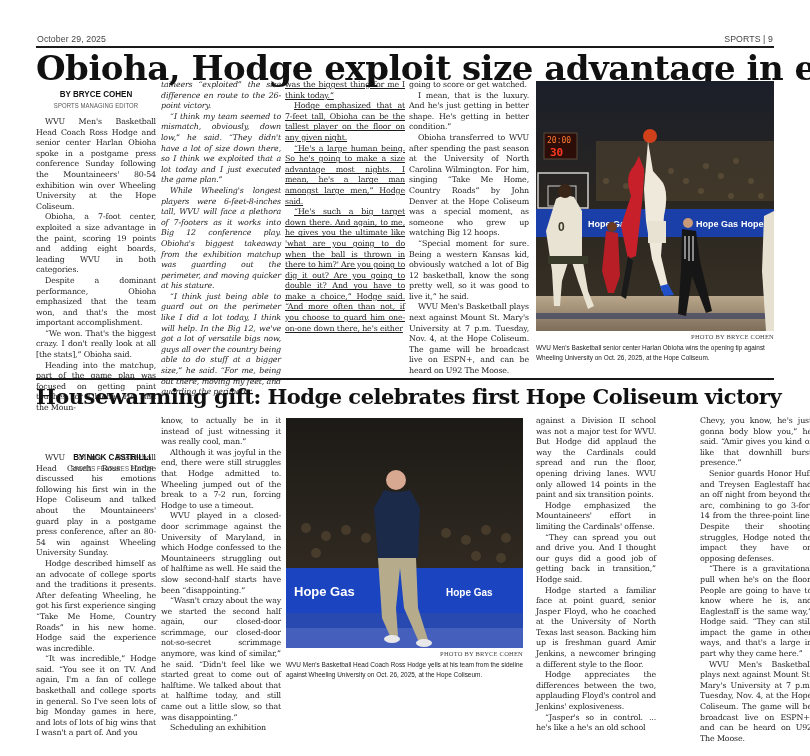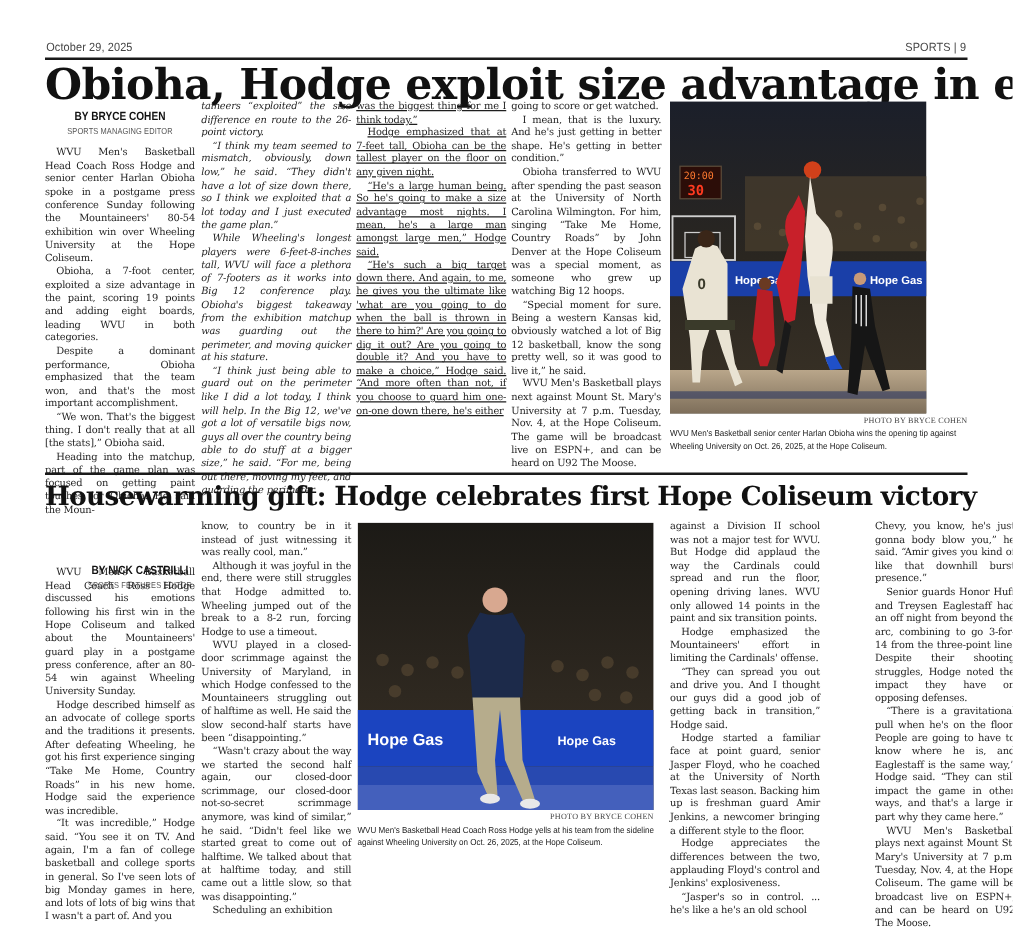--- a/index.html
+++ b/index.html
@@ -38,21 +38,21 @@
 
 <div class="byline" style="left:36px; top:88px;">
   <span class="name">BY BRYCE COHEN</span>
   <span class="title">SPORTS MANAGING EDITOR</span>
 </div>
 
 <div class="col" style="left:36px; top:117px;">
   <p>WVU Men's Basketball Head Coach Ross Hodge and senior center Harlan Obioha spoke in a postgame press conference Sunday following the Mountaineers' 80-54 exhibition win over Wheeling University at the Hope Coliseum.</p>
   <p>Obioha, a 7-foot center, exploited a size advantage in the paint, scoring 19 points and adding eight boards, leading WVU in both categories.</p>
   <p>Despite a dominant performance, Obioha emphasized that the team won, and that's the most important accomplishment.</p>
-  <p>“We won. That's the biggest thing. I don't really that at all [the stats],” Obioha said.</p>
+  <p>“We won. That's the biggest crazy. I don't really look at all [the stats],” Obioha said.</p>
   <p>Heading into the matchup, part of the game plan was focused on getting paint touches for Obioha. He said the Moun-</p>
 </div>
 
 <div class="col" style="left:161px; top:80px;font-style:italic;">
   <p class="noindent">taineers “exploited” the size difference en route to the 26-point victory.</p>
   <p>“I think my team seemed to mismatch, obviously, down low,” he said. “They didn't have a lot of size down there, so I think we exploited that a lot today and I just executed the game plan.”</p>
   <p>While Wheeling's longest players were 6-feet-8-inches tall, WVU will face a plethora of 7-footers as it works into Big 12 conference play. Obioha's biggest takeaway from the exhibition matchup was guarding out the perimeter, and moving quicker at his stature.</p>
   <p>“I think just being able to guard out on the perimeter like I did a lot today, I think will help. In the Big 12, we've got a lot of versatile bigs now, guys all over the country being able to do stuff at a bigger size,” he said. “For me, being out there, moving my feet, and guarding the perimeter</p>
 </div>
 
@@ -64,21 +64,21 @@
 </div>
 
 <div class="col" style="left:409px; top:80px;">
   <p class="noindent">going to score or get watched.</p>
   <p>I mean, that is the luxury. And he's just getting in better shape. He's getting in better condition.”</p>
   <p>Obioha transferred to WVU after spending the past season at the University of North Carolina Wilmington. For him, singing “Take Me Home, Country Roads” by John Denver at the Hope Coliseum was a special moment, as someone who grew up watching Big 12 hoops.</p>
   <p>“Special moment for sure. Being a western Kansas kid, obviously watched a lot of Big 12 basketball, know the song pretty well, so it was good to live it,” he said.</p>
   <p>WVU Men's Basketball plays next against Mount St. Mary's University at 7 p.m. Tuesday, Nov. 4, at the Hope Coliseum. The game will be broadcast live on ESPN+, and can be heard on U92 The Moose.</p>
 </div>
 
-<div class="photo" style="left:536px; top:81px; width:205px; height:250px;">
+<div class="photo" style="left:536px; top:81px; width:238px; height:250px;">
   <svg width="238" height="250" viewBox="0 0 238 250">
     <defs>
       <linearGradient id="arena" x1="0" y1="0" x2="0" y2="1">
         <stop offset="0" stop-color="#1b1f2a"></stop>
         <stop offset="0.5" stop-color="#2a2620"></stop>
         <stop offset="1" stop-color="#3a3226"></stop>
       </linearGradient>
       <linearGradient id="floor1" x1="0" y1="0" x2="0" y2="1">
         <stop offset="0" stop-color="#b9a68a"></stop>
         <stop offset="1" stop-color="#7d6e5a"></stop>
@@ -159,22 +159,22 @@
   <span class="title">SPORTS FEATURES EDITOR</span>
 </div>
 
 <div class="col" style="left:36px; top:453px;">
   <p>WVU Men's Basketball Head Coach Ross Hodge discussed his emotions following his first win in the Hope Coliseum and talked about the Mountaineers' guard play in a postgame press conference, after an 80-54 win against Wheeling University Sunday.</p>
   <p>Hodge described himself as an advocate of college sports and the traditions it presents. After defeating Wheeling, he got his first experience singing “Take Me Home, Country Roads” in his new home. Hodge said the experience was incredible.</p>
   <p>“It was incredible,” Hodge said. “You see it on TV. And again, I'm a fan of college basketball and college sports in general. So I've seen lots of big Monday games in here, and lots of lots of big wins that I wasn't a part of. And you</p>
 </div>
 
 <div class="col" style="left:161px; top:416px;">
-  <p class="noindent">know, to country be in it instead of just witnessing it was really cool, man.”</p>
-  <p>Although it was joyful in the end, there were still struggles that Hodge admitted to. Wheeling jumped out of the break to a 8-2 run, forcing Hodge to use a timeout.</p>
+  <p class="noindent">know, to actually be in it instead of just witnessing it was really cool, man.”</p>
+  <p>Although it was joyful in the end, there were still struggles that Hodge admitted to. Wheeling jumped out of the break to a 7-2 run, forcing Hodge to use a timeout.</p>
   <p>WVU played in a closed-door scrimmage against the University of Maryland, in which Hodge confessed to the Mountaineers struggling out of halftime as well. He said the slow second-half starts have been “disappointing.”</p>
   <p>“Wasn't crazy about the way we started the second half again, our closed-door scrimmage, our closed-door not-so-secret scrimmage anymore, was kind of similar,” he said. “Didn't feel like we started great to come out of halftime. We talked about that at halftime today, and still came out a little slow, so that was disappointing.”</p>
   <p>Scheduling an exhibition</p>
 </div>
 
 <div class="photo" style="left:286px; top:418px; width:237px; height:230px;">
   <svg width="237" height="230" viewBox="0 0 237 230">
     <defs>
       <linearGradient id="bg2" x1="0" y1="0" x2="0" y2="1">
         <stop offset="0" stop-color="#1c1a16"></stop>

